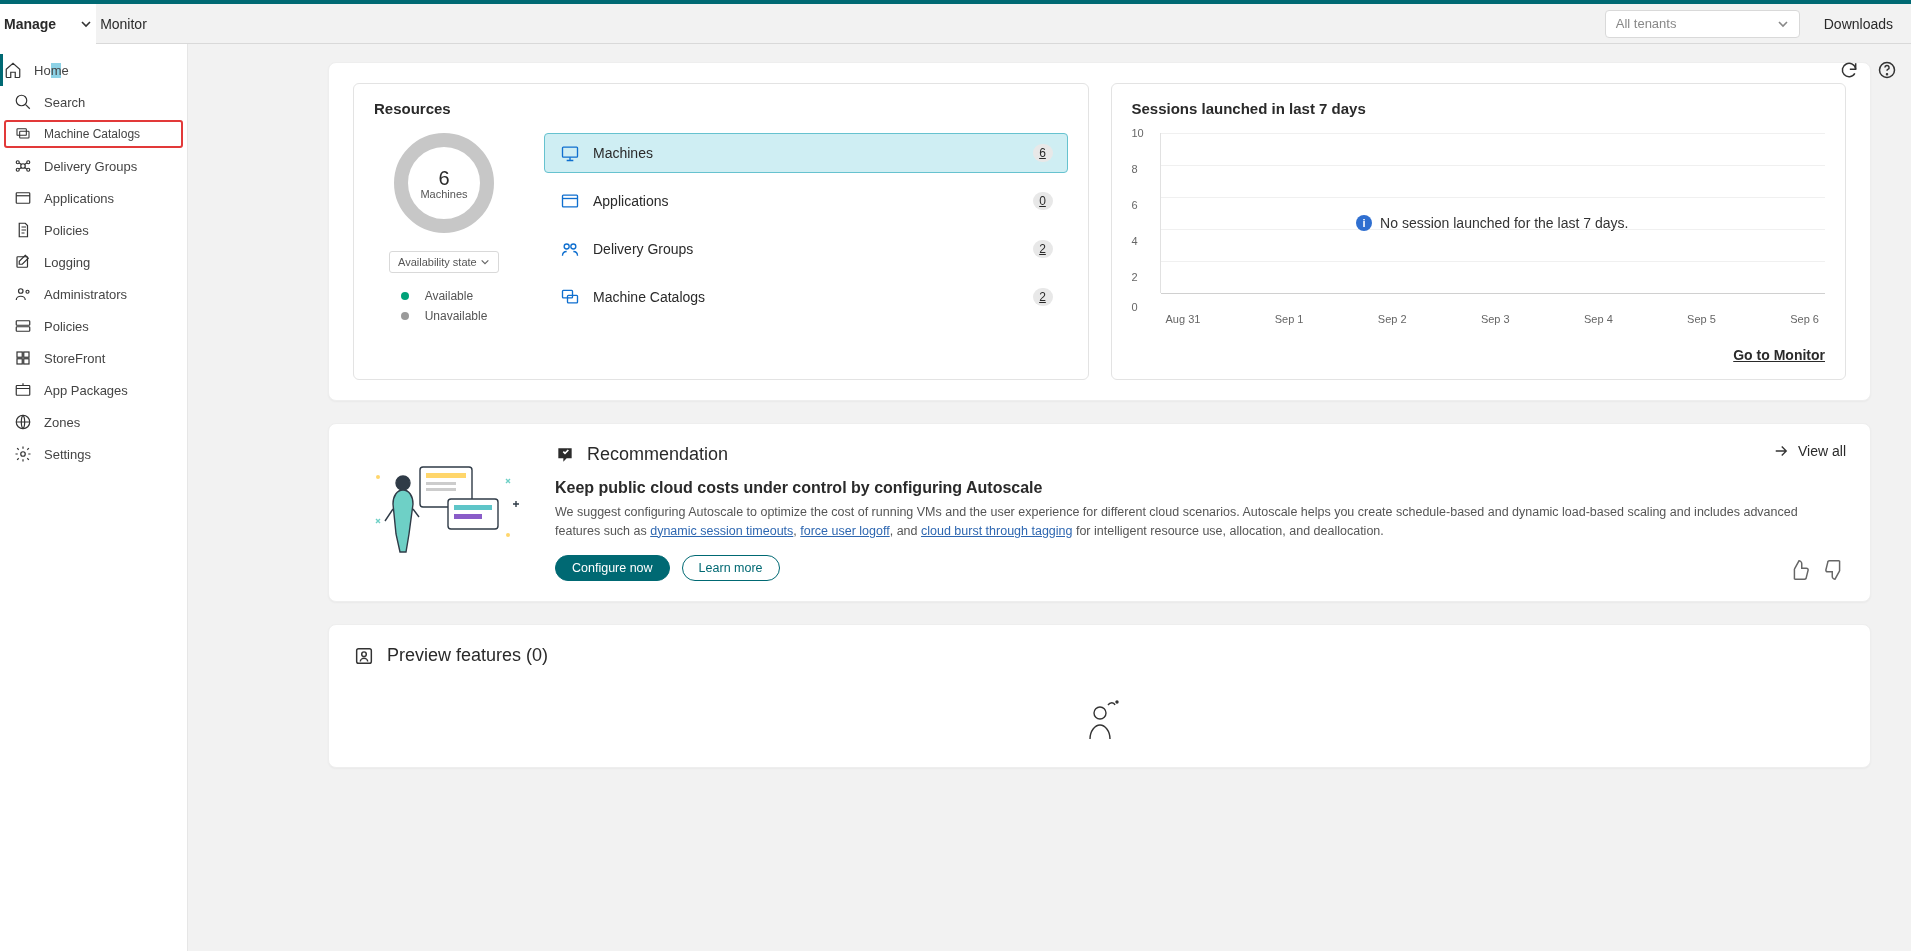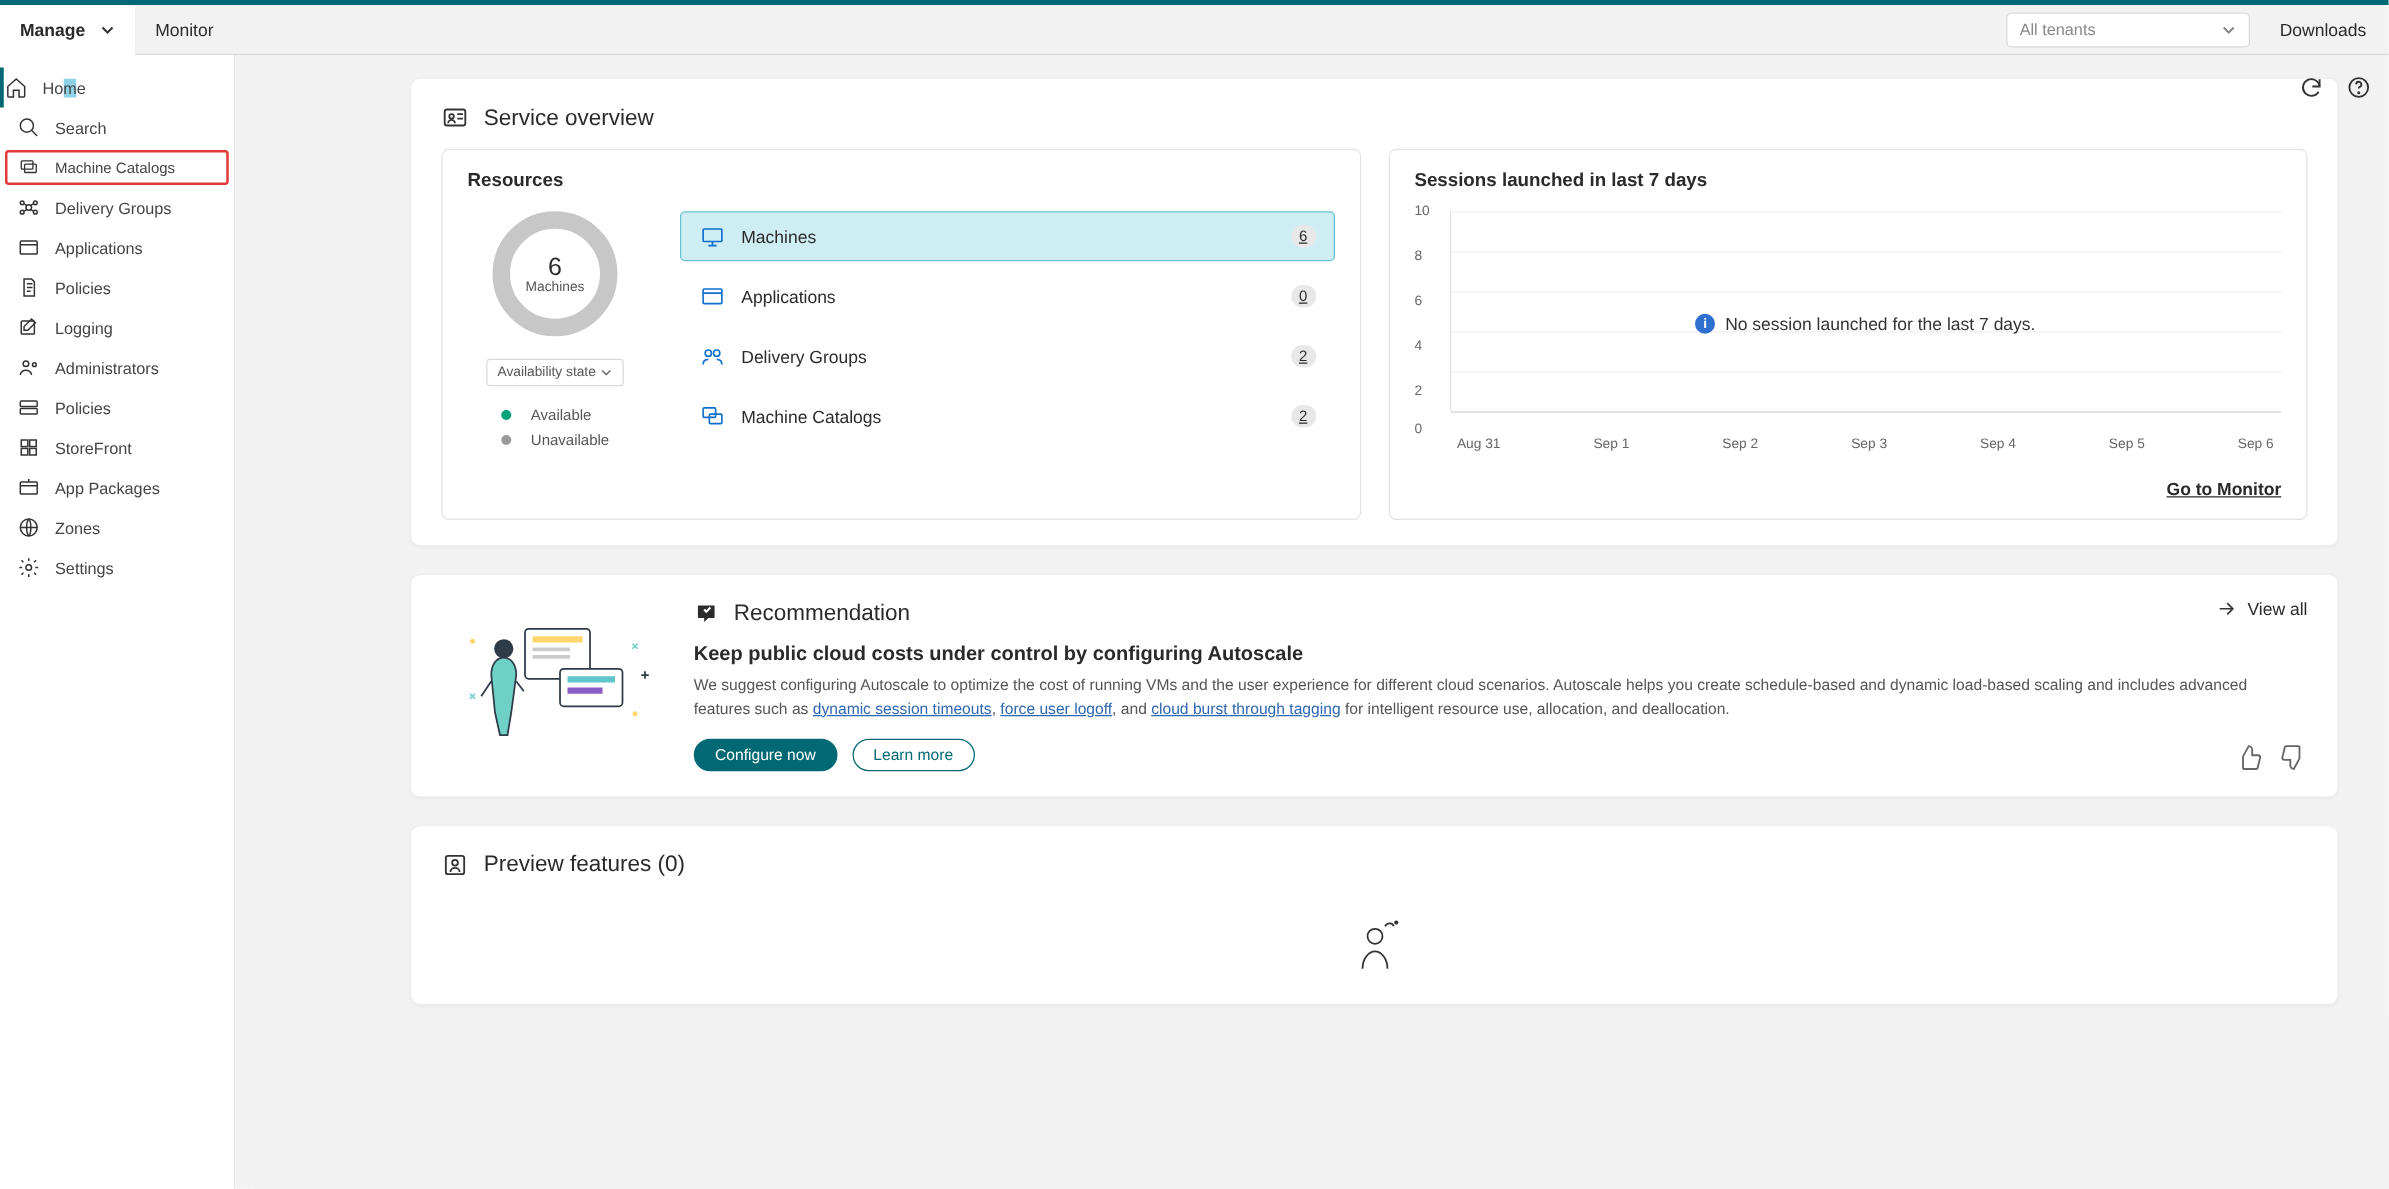--- a/index.html
+++ b/index.html
@@ -15,21 +15,21 @@
     --green-dot:#00a279;
     --gray-dot:#9a9a9a;
     --link:#2e67b1;
   }
   *{box-sizing:border-box;}
   html,body{margin:0;padding:0;height:100%;}
   body{font-family:-apple-system,BlinkMacSystemFont,"Segoe UI",Arial,sans-serif;font-size:13px;color:var(--text);background:#fff;}
   .topstrip{height:4px;background:var(--brand-teal);}
   .titlebar{height:40px;background:var(--page-bg);display:flex;align-items:center;border-bottom:1px solid var(--border);padding:0 18px 0 0;}
   .titlebar-left{display:flex;align-items:center;}
-  .tab{height:40px;display:flex;align-items:center;padding:0 16px;font-size:14px;cursor:pointer;gap:12px;}
+  .tab{height:40px;display:flex;align-items:center;padding:0 4px;font-size:14px;cursor:pointer;gap:24px;}
   .tab.active{background:#fff;font-weight:600;}
   .spacer{flex:1;}
   .tenant-select{width:195px;height:28px;border:1px solid var(--border);border-radius:4px;background:#fff;display:flex;align-items:center;padding:0 10px;color:#888;justify-content:space-between;cursor:pointer;}
   .downloads{margin-left:24px;font-size:14px;cursor:pointer;}
   .shell{display:flex;height:calc(100vh - 44px);}
   .sidebar{width:188px;background:#fff;border-right:1px solid #e6e6e6;padding-top:10px;}
   .navitem{display:flex;align-items:center;gap:12px;height:32px;padding:0 14px;cursor:pointer;position:relative;font-size:13px;color:#444;}
   .navitem .nicon{width:18px;height:18px;display:flex;align-items:center;justify-content:center;color:#333;}
   .navitem.active{border-left:3px solid var(--brand-teal);padding-left:1px;}
   .navitem.active .txt .highlight{background:#8dd2e6;}
@@ -255,30 +255,20 @@
       <span class="icon-btn">
           <svg width="20" height="20" viewBox="0 0 24 24" fill="none" stroke="#333" stroke-width="1.8">
             <circle cx="12" cy="12" r="9"></circle>
             <path d="M9.5 9a2.5 2.5 0 1 1 3.5 2.3c-.8.4-1 1-1 1.7"></path>
             <circle cx="12" cy="17" r=".6" fill="#333"></circle>
           </svg>
         </span>
     </div>
 
     <section class="card">
-      <div class="card-header">
-        <span>
-            <svg width="22" height="22" viewBox="0 0 24 24" fill="none" stroke="#333" stroke-width="1.6">
-              <rect x="3" y="5" width="18" height="14" rx="2"></rect>
-              <circle cx="9" cy="11" r="2"></circle>
-              <path d="M6 17c0-2 2-3 3-3s3 1 3 3M14 9h5M14 13h5"></path>
-            </svg>
-          </span>
-        <span>Service overview</span>
-      </div>
       <div class="panels">
 
         <div class="panel" style="flex:1;">
           <div class="panel-title">Resources</div>
           <div class="resources-body">
             <div class="donut-wrap">
               <div class="donut">
                 <div class="big">6</div>
                 <div class="sm">Machines</div>
               </div>

